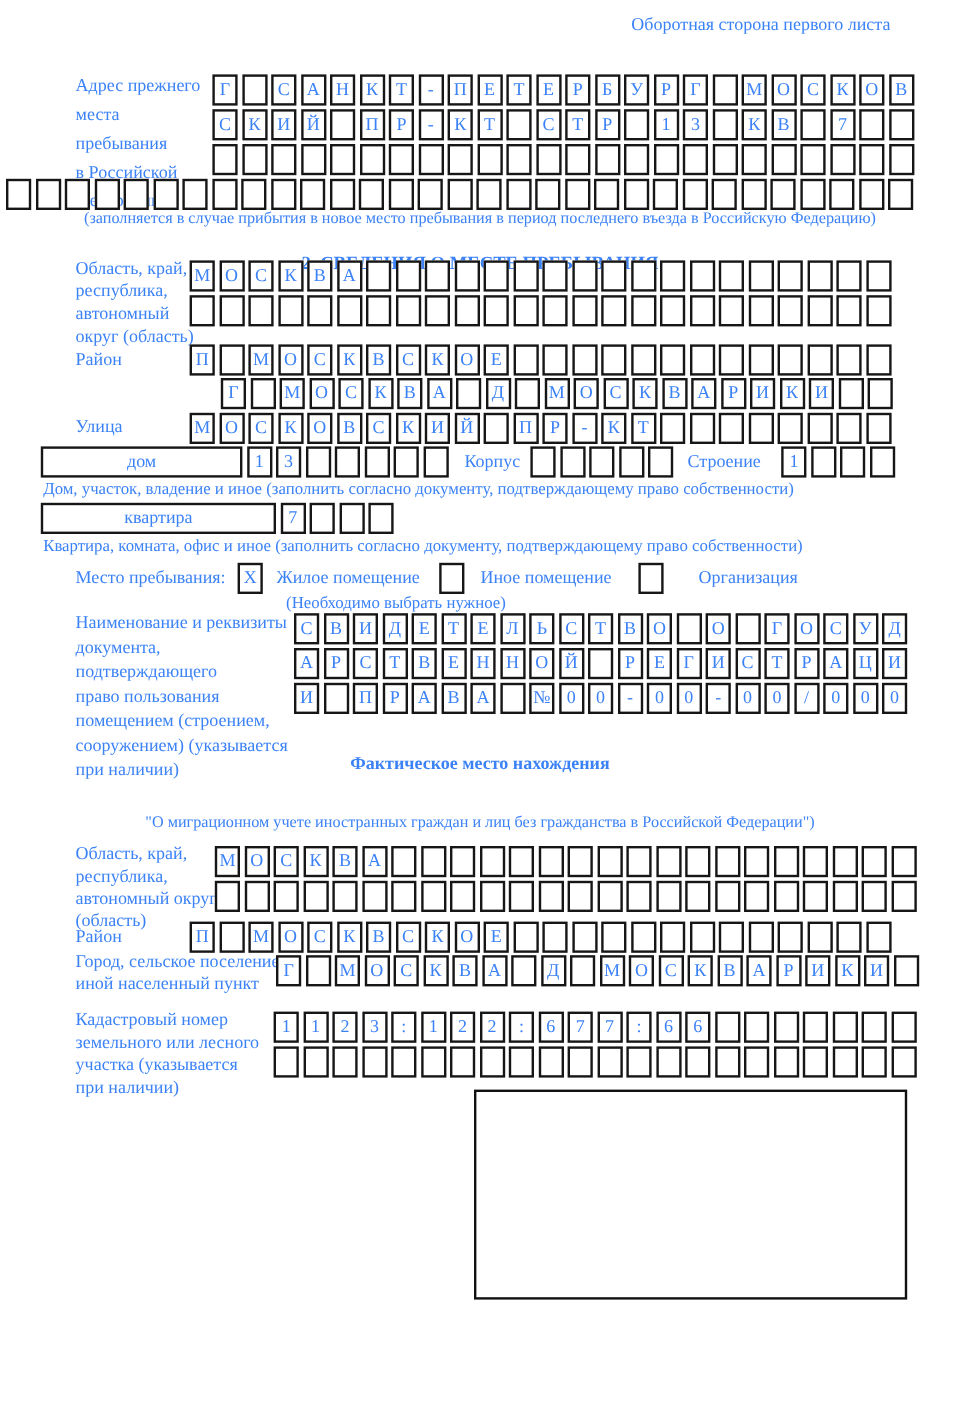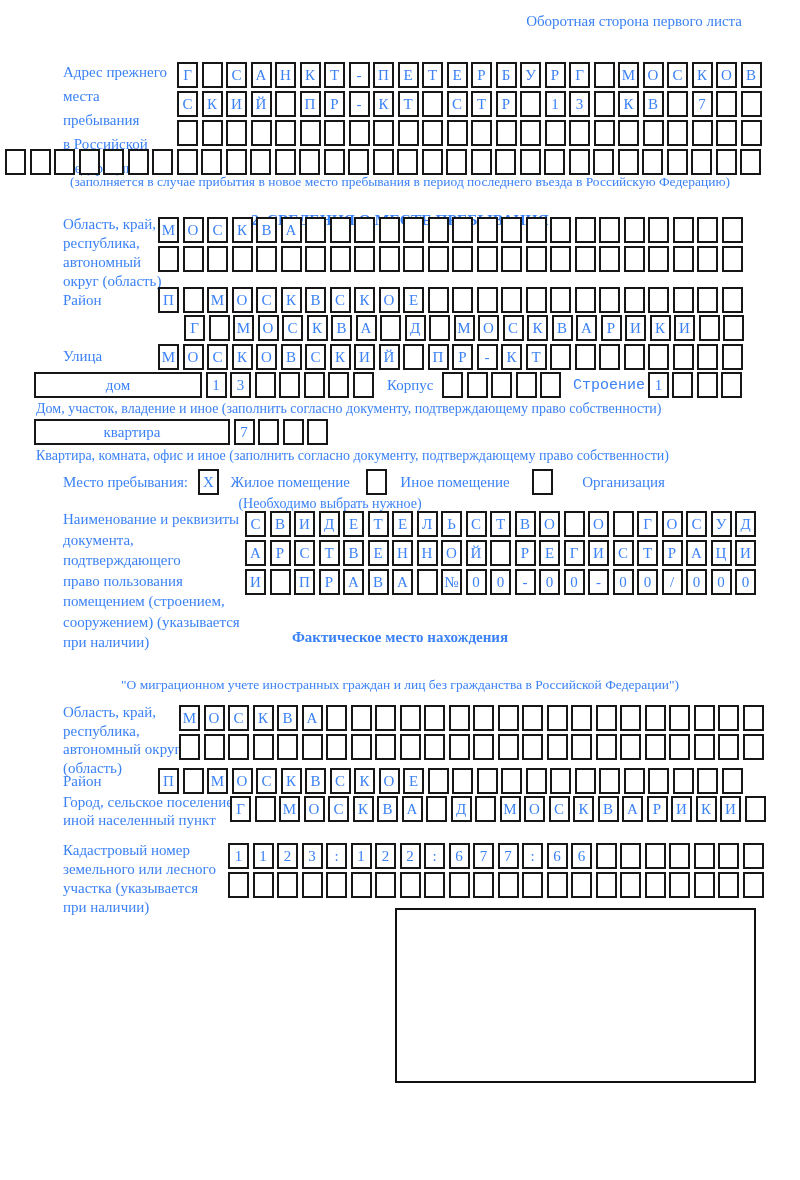--- a/index.html
+++ b/index.html
@@ -325,21 +325,21 @@
         <span class="cell"></span>
       </div>
     <div class="inline-label" style="padding:0 9px 0 10px;">Корпус</div>
     <div class="boxrow">
         <span class="cell"></span>
         <span class="cell"></span>
         <span class="cell"></span>
         <span class="cell"></span>
         <span class="cell"></span>
       </div>
-    <div class="inline-label" style="padding:0 3px 0 8px;font-family:Liberation Mono, monospace;">Строение</div>
+    <div class="inline-label" style="padding:0 17px 0 8px;">Строение</div>
     <div class="boxrow">
         <span class="cell">1</span>
         <span class="cell"></span>
         <span class="cell"></span>
         <span class="cell"></span>
       </div>
   </div>
   <div class="abs foot-note" style="top:401px; left:36px;">Дом, участок, владение и иное (заполнить согласно документу, подтверждающему право собственности)</div>
 
   <div class="abs inline-row" style="top:419px; left:34px;">

